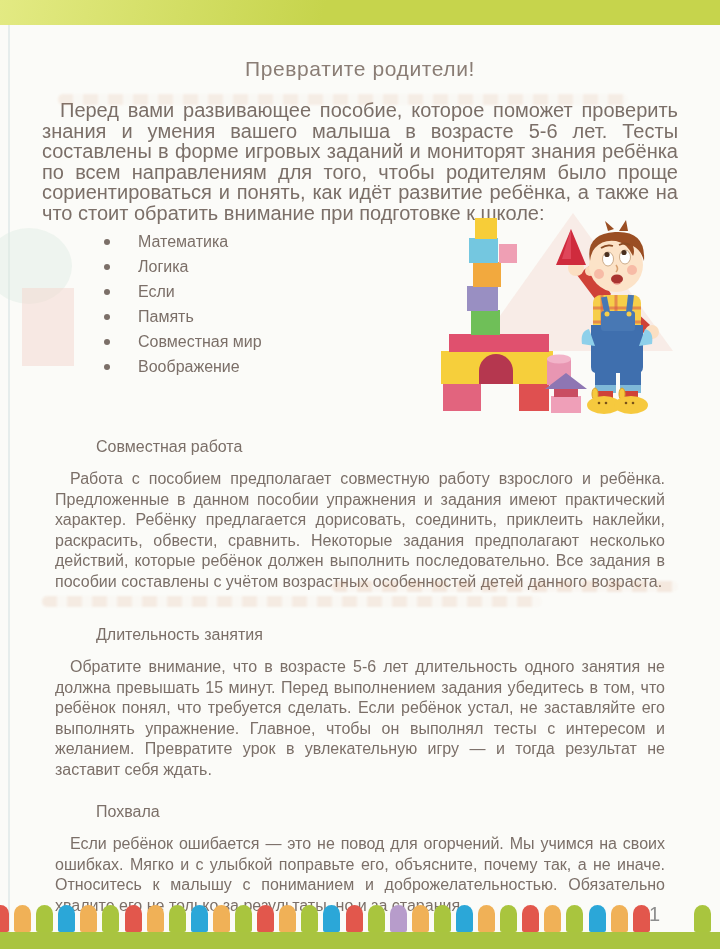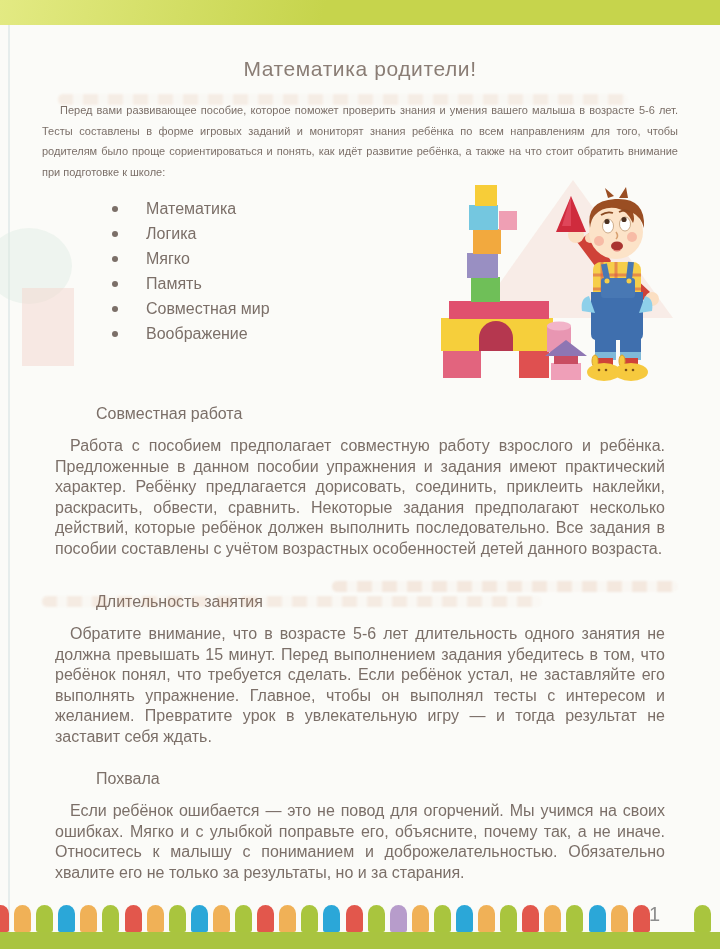--- a/index.html
+++ b/index.html
@@ -9,30 +9,30 @@
     font-family:"Liberation Sans", sans-serif;
     color:#7b6f68;
   }
   .top-strip{position:absolute;top:0;left:0;right:0;height:25px;}
   .scan-line{position:absolute;left:8px;top:25px;bottom:17px;width:2px;background:rgba(140,175,185,.18);}
   .ghost-circle{position:absolute;left:-14px;top:228px;width:86px;height:76px;border-radius:50%;background:#dcebe2;opacity:.4;}
   .ghost-pink{position:absolute;left:22px;top:288px;width:52px;height:78px;background:#f3d6cd;opacity:.5;}
 
   .content{position:absolute;top:25px;left:42px;width:636px;}
   .title{margin:32px 0 0;text-align:center;font-size:21px;font-weight:normal;letter-spacing:.6px;}
-  .intro{margin:19px 0 0;font-size:11px;line-height:20.5px;text-align:justify;text-indent:18px;}
+  .intro{margin:19px 0 0;font-size:20px;line-height:20.5px;text-align:justify;text-indent:18px;}
 
   .artifact{position:absolute;height:11px;border-radius:5px;filter:blur(1.3px);
     background:repeating-linear-gradient(90deg, rgba(210,140,95,.30) 0 15px, rgba(210,140,95,.06) 15px 25px);}
   .a-title{top:69px;left:16px;width:570px;opacity:.4;}
   .a-mid1{top:556px;left:290px;width:346px;opacity:.55;}
   .a-mid2{top:571px;left:0;width:500px;opacity:.45;}
 
   .list-zone{position:relative;height:200px;margin-top:2px;}
-  .skills{list-style:none;margin:12px;padding:2px 0 0 58px;}
+  .skills{list-style:none;margin:4px;padding:2px 0 0 58px;}
   .skills li{display:flex;align-items:center;height:25px;font-size:16px;}
   .dot{flex:0 0 auto;width:6px;height:6px;border-radius:50%;background:#7b6f68;margin-right:28px;}
   .illustration{position:absolute;right:0;top:-14px;width:255px;height:205px;}
 
   .s-heading{margin:11px 0 2px 54px;font-size:16px;font-weight:normal;}
   .s-heading.gap{margin-top:34px;}
   .s-heading.gap2{margin-top:23px;}
   .s-para{margin:13px;font-size:16px;line-height:20.5px;text-align:justify;text-indent:15px;}
 
   .tabs{position:absolute;left:-8px;bottom:17px;width:658px;display:flex;justify-content:space-between;}
@@ -46,38 +46,38 @@
 
 <div class="page" style="background: rgb(251, 251, 248); color: rgb(123, 111, 104);">
 
   <div class="top-strip" style="background: linear-gradient(105deg, rgb(227, 234, 131), rgb(198, 212, 76) 45%);"></div>
   <div class="scan-line"></div>
   <div class="ghost-circle"></div>
   <div class="ghost-pink"></div>
 
   <div class="content">
 
-    <h1 class="title" style="color: rgb(138, 125, 117);">Математика родители!</h1>
+    <h1 class="title" style="color: rgb(138, 125, 117);">Превратите родители!</h1>
     <div class="artifact a-title"></div>
 
     <p class="intro">Перед вами развивающее пособие, которое поможет проверить знания и умения вашего малыша в возрасте 5-6 лет. Тесты составлены в форме игровых заданий и мониторят знания ребёнка по всем направлениям для того, чтобы родителям было проще сориентироваться и понять, как идёт развитие ребёнка, а также на что стоит обратить внимание при подготовке к школе:</p>
 
     <div class="list-zone">
       <ul class="skills">
         <li>
             <span class="dot"></span>
             <span>Математика</span>
           </li>
         <li>
             <span class="dot"></span>
             <span>Логика</span>
           </li>
         <li>
             <span class="dot"></span>
-            <span>Мягко</span>
+            <span>Если</span>
           </li>
         <li>
             <span class="dot"></span>
             <span>Память</span>
           </li>
         <li>
             <span class="dot"></span>
             <span>Совместная мир</span>
           </li>
         <li>

